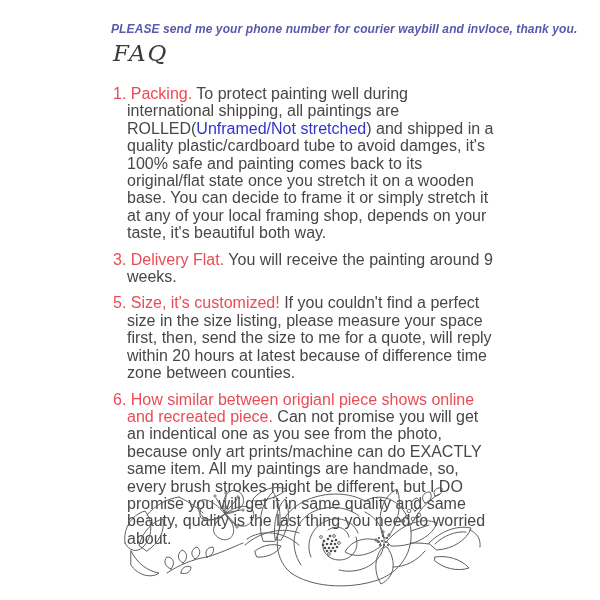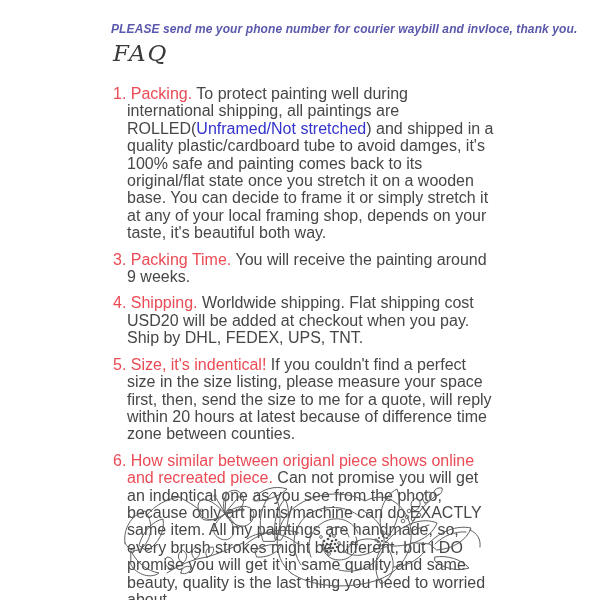--- a/index.html
+++ b/index.html
@@ -81,33 +81,28 @@
 
   <p class="faq-item">
     <span class="red">1.</span>
     <span class="red">Packing.</span>
     <span>To protect painting well during international shipping, all paintings are ROLLED(</span><span class="blue">Unframed/Not stretched</span><span>) and shipped in a quality plastic/cardboard tube to avoid damges, it's 100% safe and painting comes back to its original/flat state once you stretch it on a wooden base. You can decide to frame it or simply stretch it at any of your local framing shop, depends on your taste, it's beautiful both way.</span>
   </p>
 
 
   <p class="faq-item">
     <span class="red">3.</span>
-    <span class="red">Packing Time.</span>
+    <span class="red">Delivery Flat.</span>
     <span>You will receive the painting around 9 weeks.</span>
   </p>
 
-  <p class="faq-item">
-    <span class="red">4.</span>
-    <span class="red">Shipping.</span>
-    <span>Worldwide shipping. Flat shipping cost USD20 will be added at checkout when you pay. Ship by DHL, FEDEX, UPS, TNT.</span>
-  </p>
 
   <p class="faq-item">
     <span class="red">5.</span>
-    <span class="red">Size, it's indentical!</span>
+    <span class="red">Size, it's customized!</span>
     <span>If you couldn't find a perfect size in the size listing, please measure your space first, then, send the size to me for a quote, will reply within 20 hours at latest because of difference time zone between counties.</span>
   </p>
 
   <p class="faq-item">
     <span class="red">6.</span>
     <span class="red">How similar between origianl piece shows online and recreated piece.</span>
     <span>Can not promise you will get an indentical one as you see from the photo, because only art prints/machine can do EXACTLY same item. All my paintings are handmade, so, every brush strokes might be different, but I DO promise you will get it in same quality and same beauty, quality is the last thing you need to worried about.</span>
   </p>
 
 </div>

